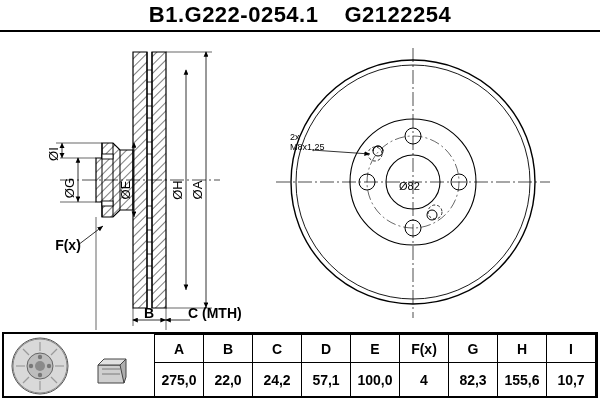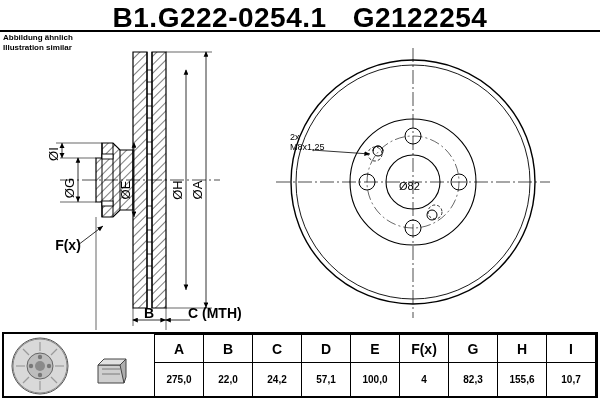--- a/index.html
+++ b/index.html
@@ -10,21 +10,21 @@
     color:#000;
     position:relative;
     overflow:hidden;
   }
   .page{position:relative;width:600px;height:400px;}
 
   
   .hdr{
     position:absolute;top:2px;left:0;width:600px;
     text-align:center;
-    font-size:28px;font-weight:bold;letter-spacing:.5px;
+    font-size:22px;font-weight:bold;letter-spacing:.5px;
   }
   .hdr .part{margin-right:26px;}
   .hdr-rule{
     position:absolute;top:30px;left:0;width:600px;height:2px;background:#000;
   }
   .illus{
     position:absolute;top:33px;left:3px;
     font-size:8px;font-weight:bold;line-height:10px;
   }
 
@@ -38,44 +38,40 @@
     border:2px solid #000;
     box-sizing:border-box;
   }
   table{
     border-collapse:collapse;width:100%;height:100%;
     table-layout:fixed;
   }
   td,th{
     border:1px solid #000;
     text-align:center;
-    font-size:10px;
+    font-size:14px;
     font-weight:bold;
     padding:0;
   }
   th{font-size:14px;}
   .colimg{width:150px;border-left:none;border-top:none;border-bottom:none;}
   .rowh{height:28px;}
   .rowv{height:34px;}
   .imgcell{position:relative;}
 </style>
 </head>
 <body>
 
 <div class="page">
 
   <div class="hdr">
     <span class="part">B1.G222-0254.1</span><span>G2122254</span>
   </div>
   <div class="hdr-rule"></div>
 
-  <div class="illus">
-    <div>Abbildung ähnlich</div>
-    <div>Illustration similar</div>
-  </div>
 
   <div class="draw">
     <svg width="600" height="300" viewBox="0 0 600 300" xmlns="http://www.w3.org/2000/svg">
       <defs>
         <pattern id="hatch" width="6" height="6" patternUnits="userSpaceOnUse" patternTransform="rotate(45)">
           <line x1="0" y1="0" x2="0" y2="6" stroke="#000" stroke-width="1"></line>
         </pattern>
         <marker id="ar" markerWidth="8" markerHeight="8" refX="7" refY="3" orient="auto">
           <path d="M0,0 L7,3 L0,6 z" fill="#000"></path>
         </marker>

